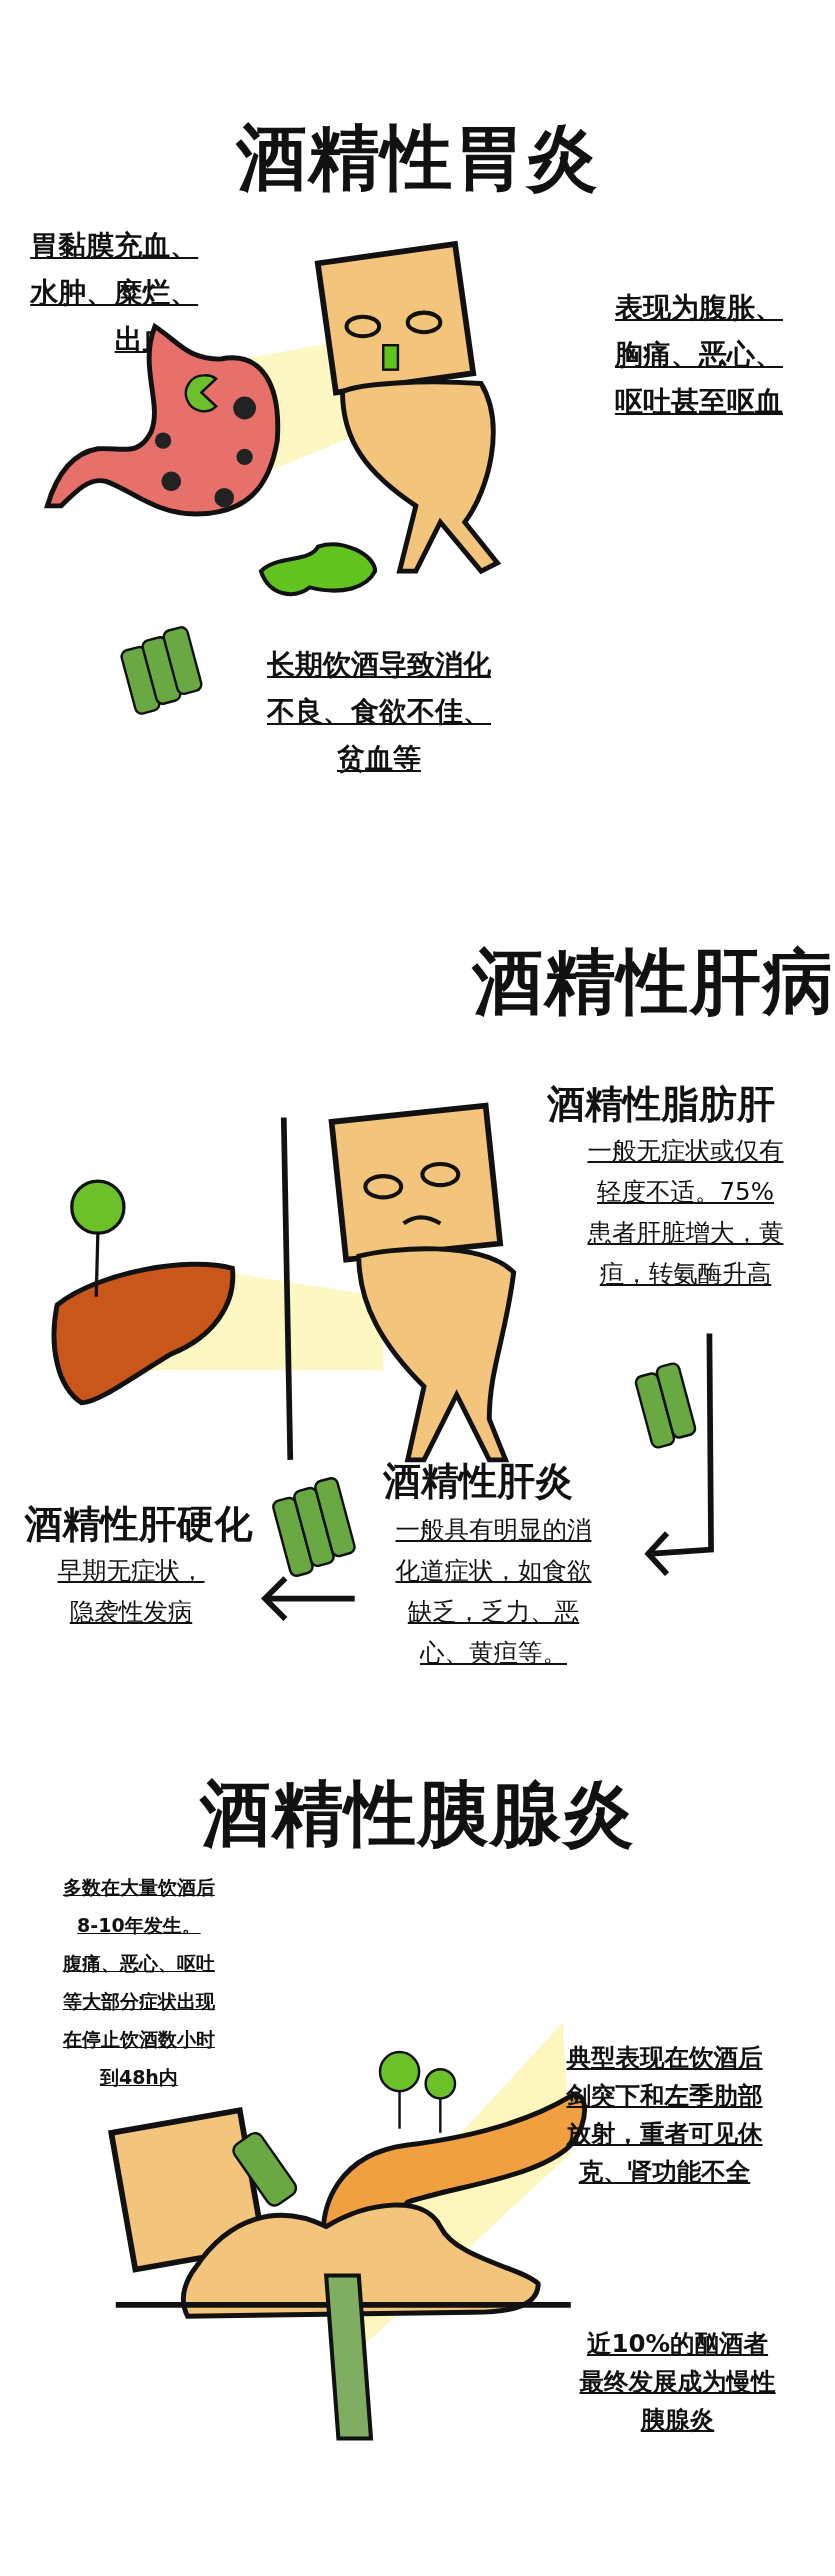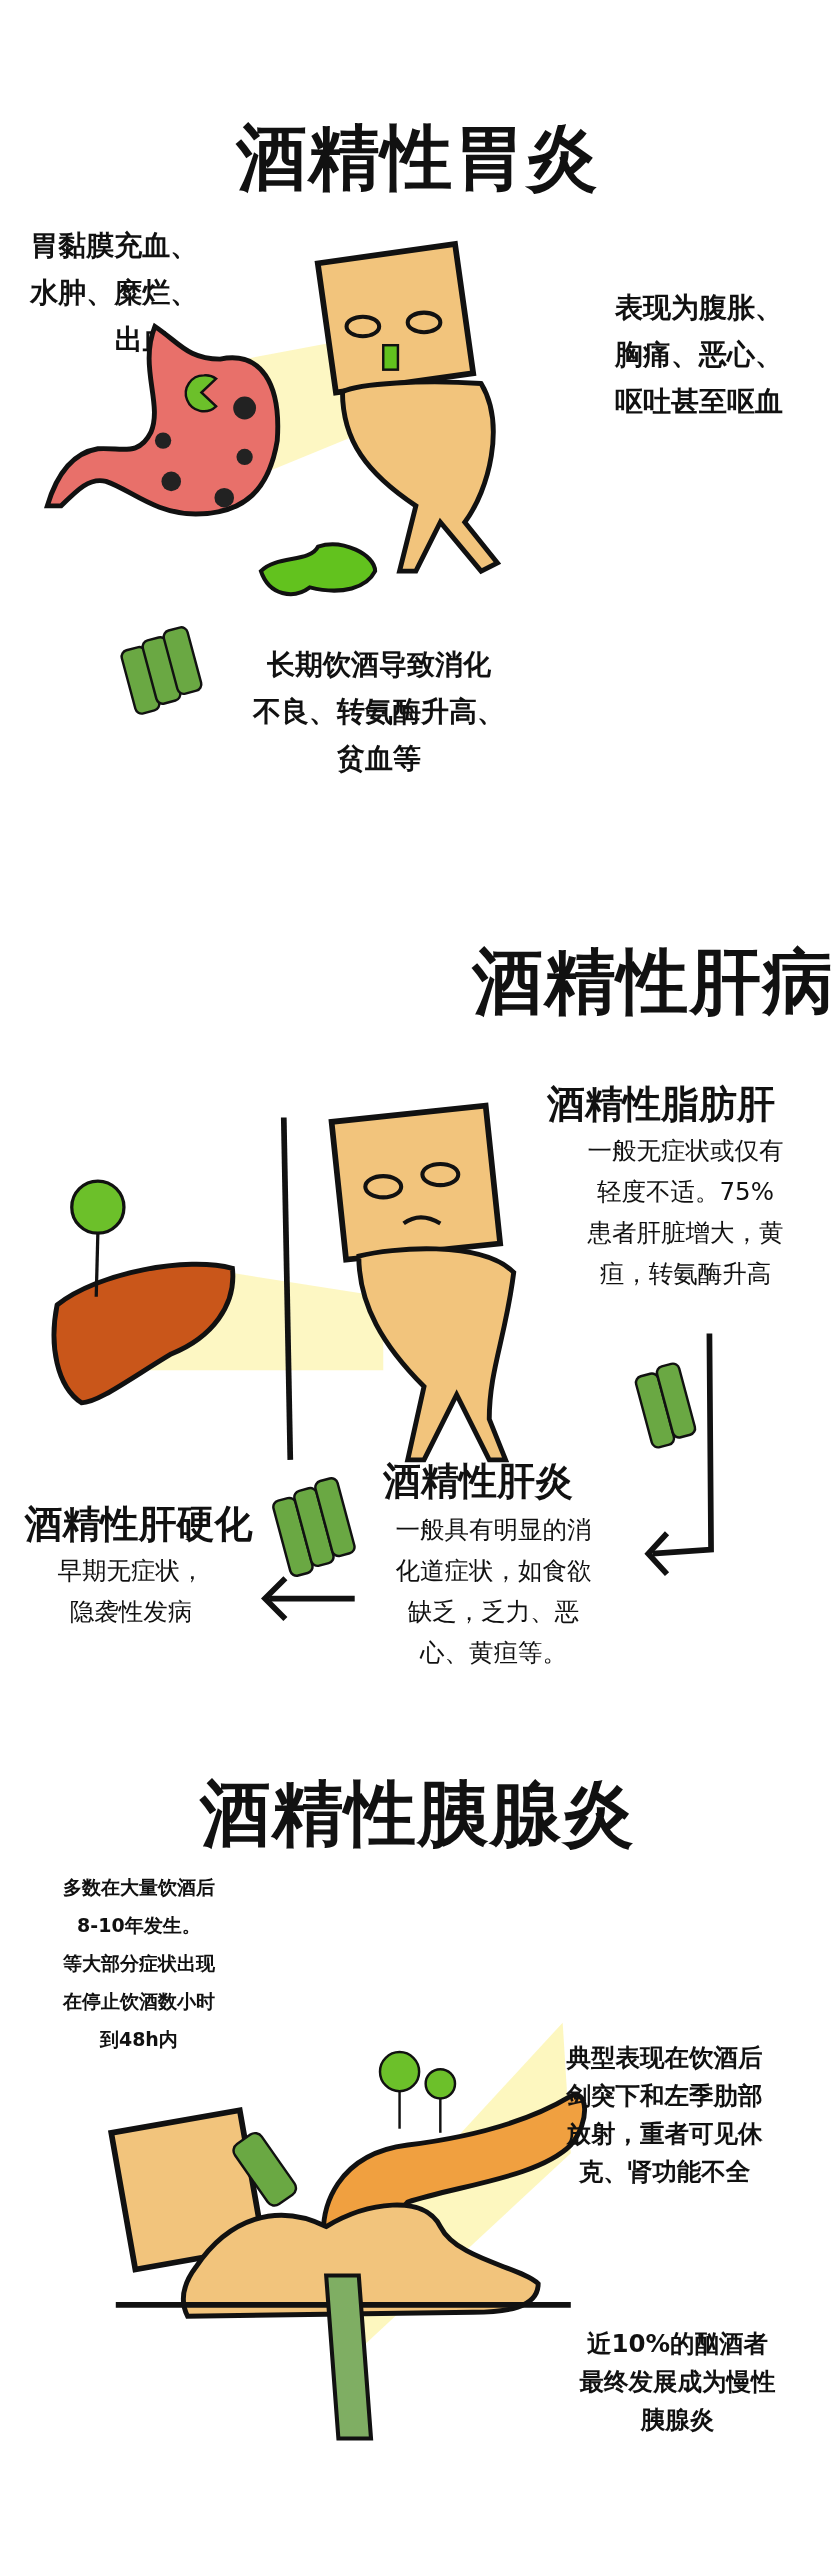--- a/index.html
+++ b/index.html
@@ -4,21 +4,21 @@
 <style>
   html, body { margin:0; padding:0; background:#ffffff; }
   body { width:835px; height:2576px; position:relative; overflow:hidden;
          font-family:"DejaVu Sans","Liberation Sans",sans-serif; color:#111; }
   .abs { position:absolute; }
   .title { position:absolute; left:0; width:835px; text-align:center;
            font-weight:bold; font-size:71px; letter-spacing:1.6px; line-height:1; }
   .txt { position:absolute; text-align:center; font-size:28px; line-height:47px; font-weight:bold; }
   .txt-light { position:absolute; text-align:center; font-size:24.5px; line-height:41px; }
   .sub { position:absolute; font-weight:bold; font-size:38px; line-height:1; }
-  .line { white-space:nowrap; display:block; }
+  .line { white-space:nowrap; display:block;text-decoration:underline; }
   svg { position:absolute; overflow:visible; }
 </style>
 </head>
 <body>
 
 <div class="title" style="top:122px;">酒精性胃炎</div>
 
 <div class="txt" style="left:8.2px; top:222px; width:212px;">
   <span class="line">胃黏膜充血、</span>
   <span class="line">水肿、糜烂、</span>
@@ -61,21 +61,21 @@
     <g transform="rotate(-15 60 55)">
       <rect x="10" y="20" width="30" height="80" rx="8" fill="#6aa843" stroke="#111" stroke-width="3"></rect>
       <rect x="38" y="15" width="30" height="80" rx="8" fill="#6aa843" stroke="#111" stroke-width="3"></rect>
       <rect x="66" y="10" width="30" height="80" rx="8" fill="#6aa843" stroke="#111" stroke-width="3"></rect>
     </g>
   </svg>
 </div>
 
 <div class="txt" style="left:228px; top:641px; width:302px;text-align:center;">
   <span class="line">长期饮酒导致消化</span>
-  <span class="line">不良、转氨酶升高、</span>
+  <span class="line">不良、食欲不佳、</span>
   <span class="line">贫血等</span>
 </div>
 
 <div class="title" style="top:946px;text-align:right;">酒精性肝病</div>
 
 <div class="sub" style="left:547px; top:1085px;">酒精性脂肪肝</div>
 <div class="txt-light" style="left:563px; top:1130px; width:245px;">
   <span class="line">一般无症状或仅有</span>
   <span class="line">轻度不适。75%</span>
   <span class="line">患者肝脏增大，黄</span>
@@ -127,20 +127,21 @@
 <div class="txt-light" style="left:33px; top:1550px; width:196px;">
   <span class="line">早期无症状，</span>
   <span class="line">隐袭性发病</span>
 </div>
 
 <div class="title" style="top:1778px;">酒精性胰腺炎</div>
 
 <div class="txt" style="left:20.4px; top:1868px; width:237px; line-height:38px; font-size:19px;">
   <span class="line">多数在大量饮酒后</span>
   <span class="line">8-10年发生。</span>
+  <span class="line">腹痛、恶心、呕吐</span>
   <span class="line">等大部分症状出现</span>
   <span class="line">在停止饮酒数小时</span>
   <span class="line">到48h内</span>
 </div>
 
 <svg style="left:0; top:0;" width="835" height="2576" viewBox="0 0 1024 3158">
   <polygon points="395,2800 420,2900 700,2640 690,2480" fill="#fdf6b8" opacity="0.9"></polygon>
 
   <path d="M400,2770 C385,2700 420,2640 500,2630 C580,2620 650,2600 700,2570 C720,2560 725,2600 700,2630 C660,2670 560,2680 500,2700 C480,2720 480,2770 460,2780 C430,2790 405,2785 400,2770 Z" fill="#f0a040" stroke="#111" stroke-width="6"></path>
 

